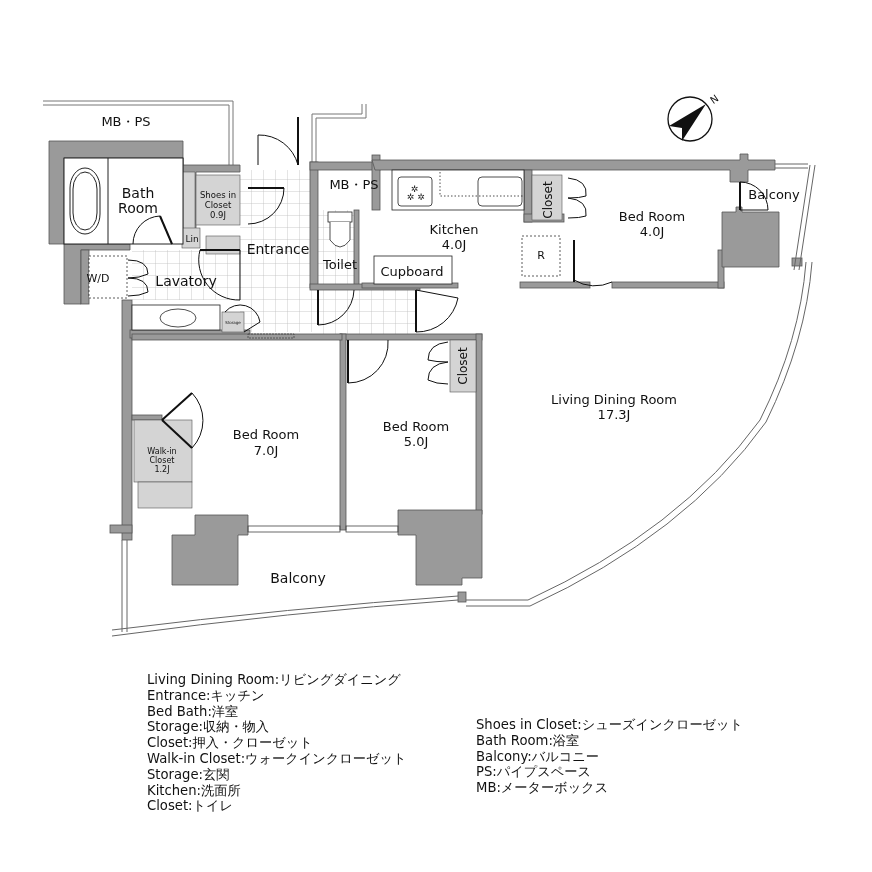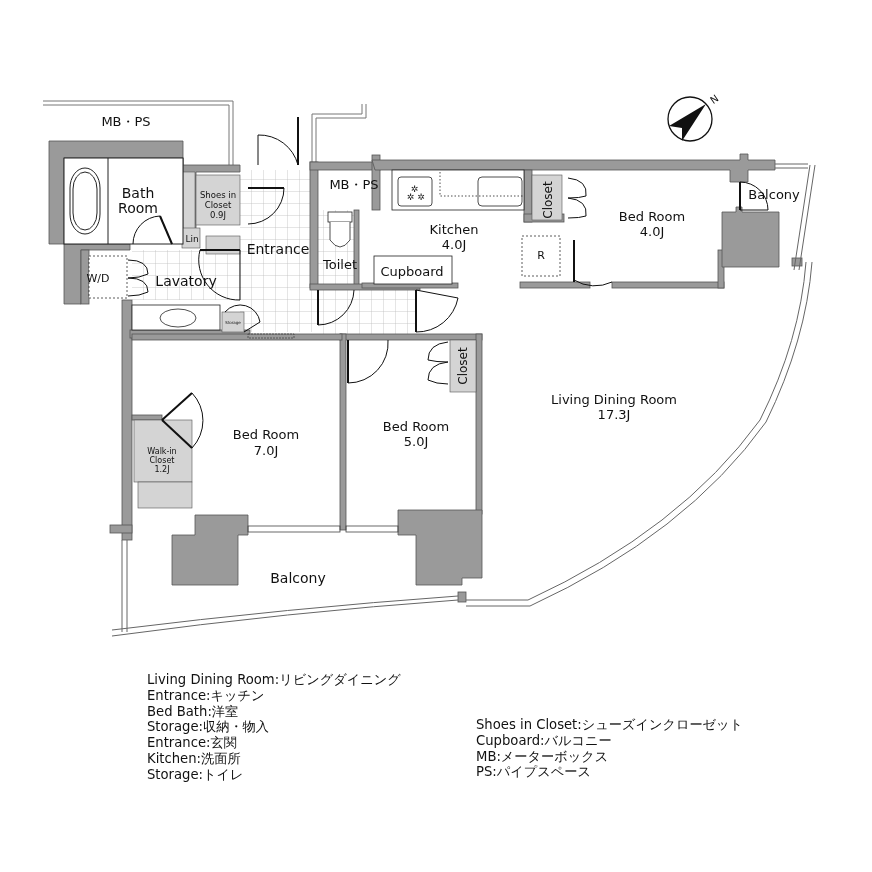--- a/index.html
+++ b/index.html
@@ -225,23 +225,26 @@
 
     <text class="lbl" x="298" y="583" font-size="14">Balcony</text>
   </g>
 </svg>
 
 <div id="legend-left" class="legend">
   <div>Living Dining Room:リビングダイニング</div>
   <div>Entrance:キッチン</div>
   <div>Bed Bath:洋室</div>
   <div>Storage:収納・物入</div>
-  <div>Entrance:玄関</div>
+  <div>Closet:押入・クローゼット</div>
+  <div>Walk-in Closet:ウォークインクローゼット</div>
+  <div>Storage:玄関</div>
   <div>Kitchen:洗面所</div>
-  <div>Storage:トイレ</div>
+  <div>Closet:トイレ</div>
 </div>
 
 <div id="legend-right" class="legend">
   <div>Shoes in Closet:シューズインクローゼット</div>
-  <div>Cupboard:バルコニー</div>
+  <div>Bath Room:浴室</div>
+  <div>Balcony:バルコニー</div>
+  <div>PS:パイプスペース</div>
   <div>MB:メーターボックス</div>
-  <div>PS:パイプスペース</div>
 </div>
 
 </body></html>

